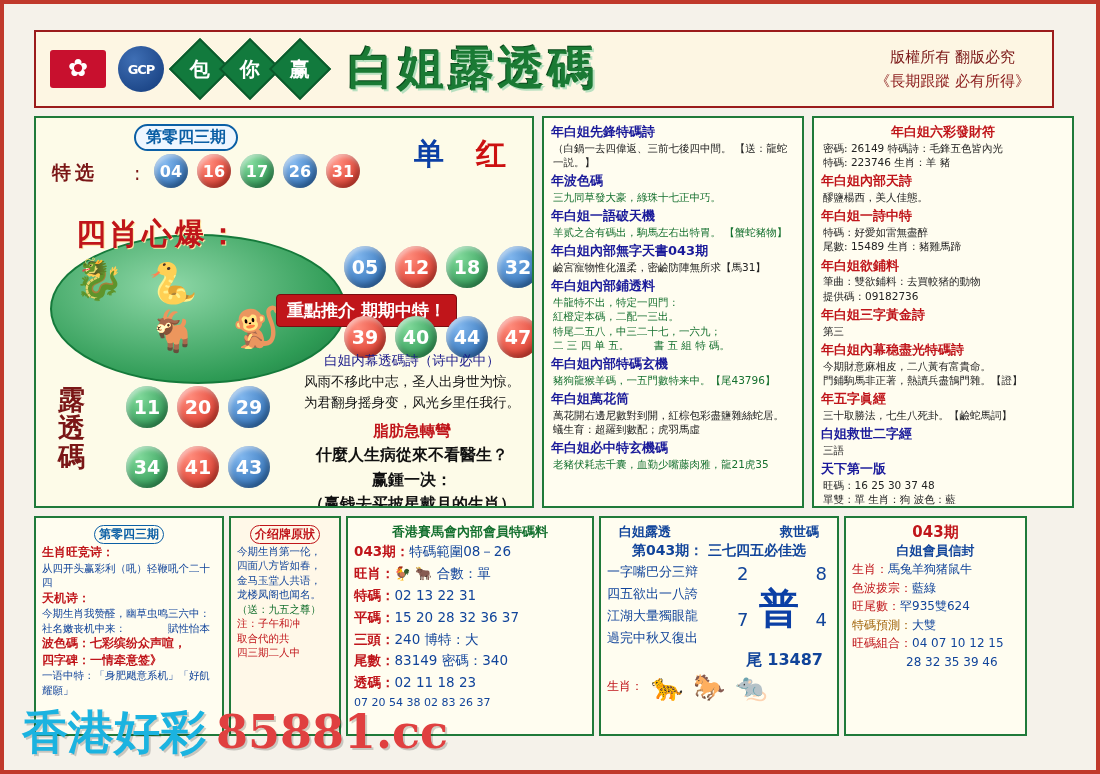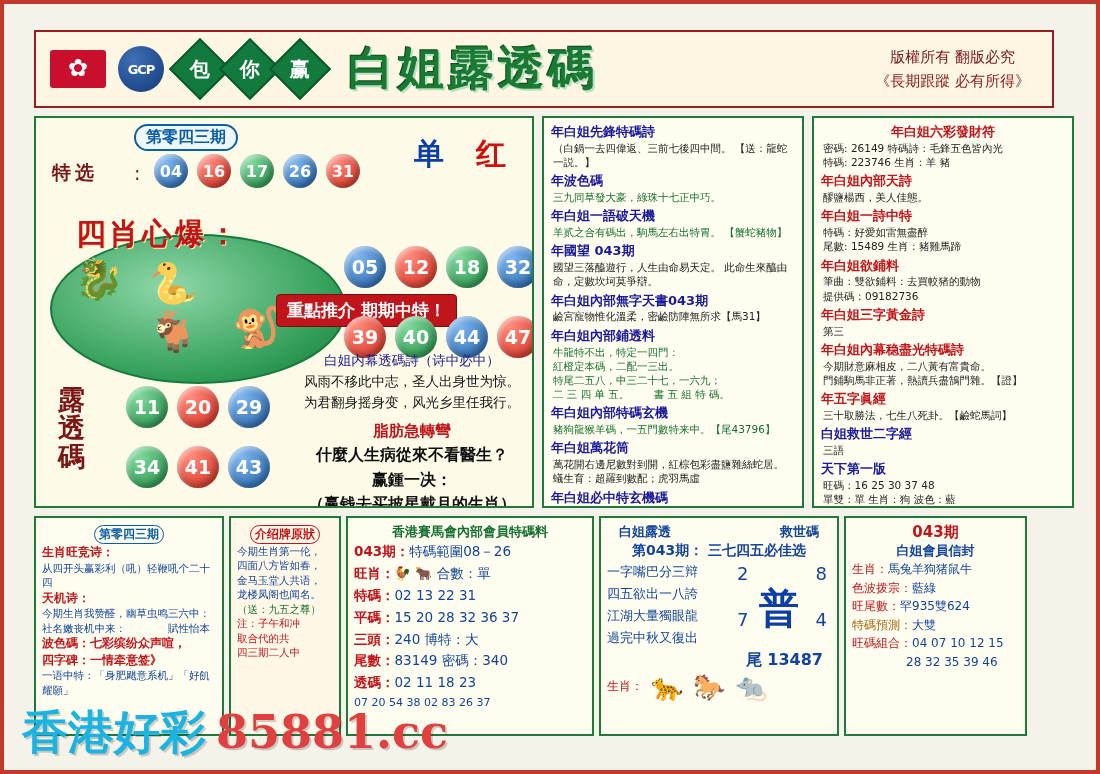--- a/index.html
+++ b/index.html
@@ -312,25 +312,20 @@
       <div class="sec">
           <div class="h">年波色碼</div>
           <div class="b green">三九同草發大豪，綠珠十七正中巧。</div>
         </div>
       <div class="sec">
           <div class="h">年白姐一語破天機</div>
           <div class="b green">羊贰之合有碼出，駒馬左右出特胃。
 【蟹蛇豬物】</div>
         </div>
       <div class="sec">
-          <div class="h">年國望 043期</div>
-          <div class="b">國望三落醯遊行，人生由命易天定。
-此命生來醯由命，定數坎坷莫爭辯。</div>
-        </div>
-      <div class="sec">
           <div class="h">年白姐內部無字天書043期</div>
           <div class="b">鹼宮寵物惟化溫柔，密鹼防陣無所求【馬31】</div>
         </div>
       <div class="sec">
           <div class="h">年白姐內部鋪透料</div>
           <div class="b green" style="white-space:pre-line">牛龍特不出，特定一四門：
 紅橙定本碼，二配一三出。
 特尾二五八，中三二十七，一六九；
 二 三 四 单 五。　　 書 五 組 特 碼。</div>
         </div>

